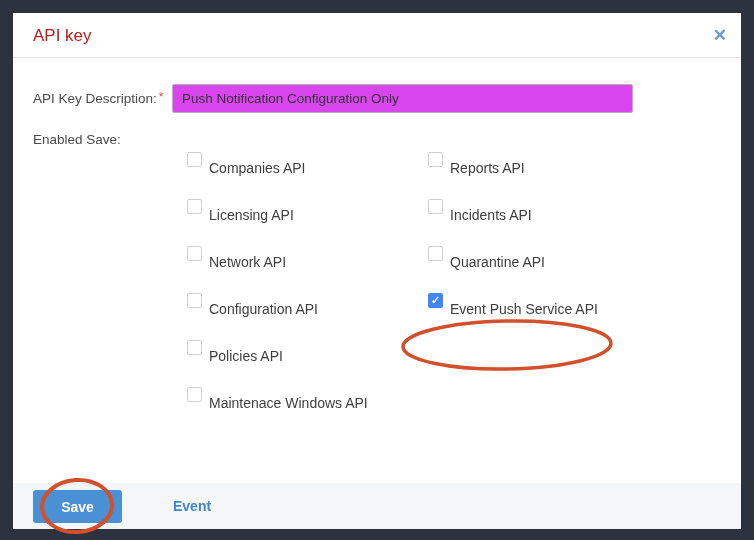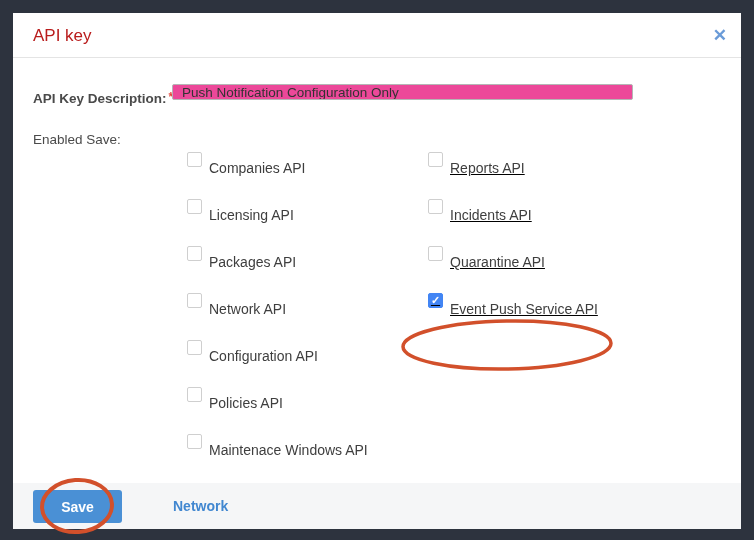--- a/index.html
+++ b/index.html
@@ -43,55 +43,54 @@
     font-family: "Liberation Sans", sans-serif;
   }
   
   .desc-label {
     position: absolute;
     left: 20px; top: 71px;
     height: 29px;
     line-height: 29px;
     font-size: 13.5px;
     color: #4a4a4a;
-    font-weight: bold;
   }
   .required {
     color: #e5453a;
     font-size: 12px;
     position: relative;
     top: -2px;
     margin-left: 2px;
   }
   .desc-input {
     position: absolute;
     left: 159px; top: 71px;
-    width: 461px; height: 16px;
+    width: 461px; height: 29px;
     border: 1px solid #b5b5b5;
     border-radius: 2px;
     padding: 0 9px;
     font-size: 13.5px;
     color: #333333;
     font-family: "Liberation Sans", sans-serif;
     outline: none;
-    background: #ec4899;
+    background: #d946ef;
   }
   .apis-label {
     position: absolute;
     left: 20px; top: 119px;
     font-size: 13.5px;
     color: #4a4a4a;
   }
   
   .api-col {
     position: absolute;
     top: 138px;
   }
   .api-col.left  { left: 174px; }
-  .api-col.right { left: 415px; text-decoration: underline; }
+  .api-col.right { left: 415px; }
   .api-item {
     display: flex;
     align-items: center;
     height: 16px;
     margin-bottom: 31px;
     cursor: pointer;
   }
   .cb {
     width: 15px; height: 15px;
     border: 1px solid #cfcfcf;
@@ -179,24 +178,20 @@
       <div class="api-item">
         <span class="cb"></span>
         <span class="cb-label">Companies API</span>
       </div>
       <div class="api-item">
         <span class="cb"></span>
         <span class="cb-label">Licensing API</span>
       </div>
       <div class="api-item">
         <span class="cb"></span>
-        <span class="cb-label">Packages API</span>
-      </div>
-      <div class="api-item">
-        <span class="cb"></span>
         <span class="cb-label">Network API</span>
       </div>
       <div class="api-item">
         <span class="cb"></span>
         <span class="cb-label">Configuration API</span>
       </div>
       <div class="api-item">
         <span class="cb"></span>
         <span class="cb-label">Policies API</span>
       </div>
@@ -219,21 +214,21 @@
         <span class="cb-label">Quarantine API</span>
       </div>
       <div class="api-item checked">
         <span class="cb">✓</span>
         <span class="cb-label">Event Push Service API</span>
       </div>
     </div>
 
   <div class="modal-footer">
     <button class="save-btn">Save</button>
-    <a class="cancel-link">Network</a>
+    <a class="cancel-link">Event</a>
   </div>
 
 </div>
 
 <svg class="annotation-overlay" viewBox="0 0 754 540">
   <ellipse cx="507" cy="345" rx="104" ry="24" fill="none" stroke-width="3.5" transform="rotate(-1 507 345)" stroke="#d2502b"></ellipse>
   <ellipse cx="77" cy="506" rx="35" ry="26" fill="none" stroke-width="4" transform="rotate(-4 77 506)" stroke="#d2502b"></ellipse>
 </svg>
 
 </body></html>

